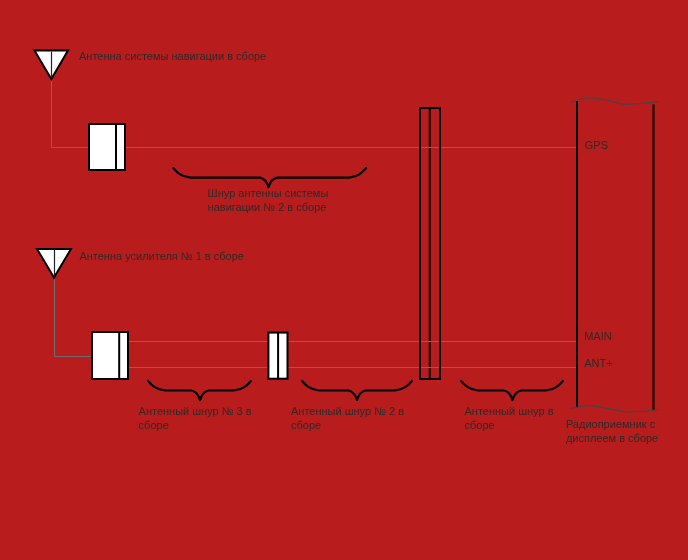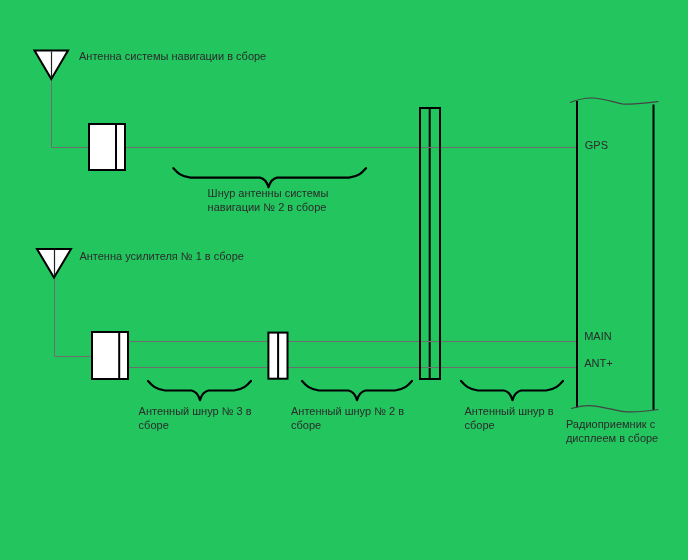--- a/index.html
+++ b/index.html
@@ -1,16 +1,16 @@
 <!DOCTYPE html>
 <html><head>
 <meta charset="utf-8">
 <style>
   html,body{margin:0;padding:0;background:#fff;}
-  #canvas{position:relative;width:688px;height:560px;background:#22c55e;overflow:hidden;}
+  #canvas{position:relative;width:688px;height:560px;background:#b91c1c;overflow:hidden;}
   svg{position:absolute;left:0;top:0;}
   text{font-family:"Liberation Sans",sans-serif;font-size:11px;fill:#2b2b2b;}
 </style>
 </head>
 <body>
 <div id="canvas">
 <svg width="688" height="560" viewBox="0 0 688 560">
 
   <g stroke="#6e6e6e" stroke-width="1" fill="none">
 

